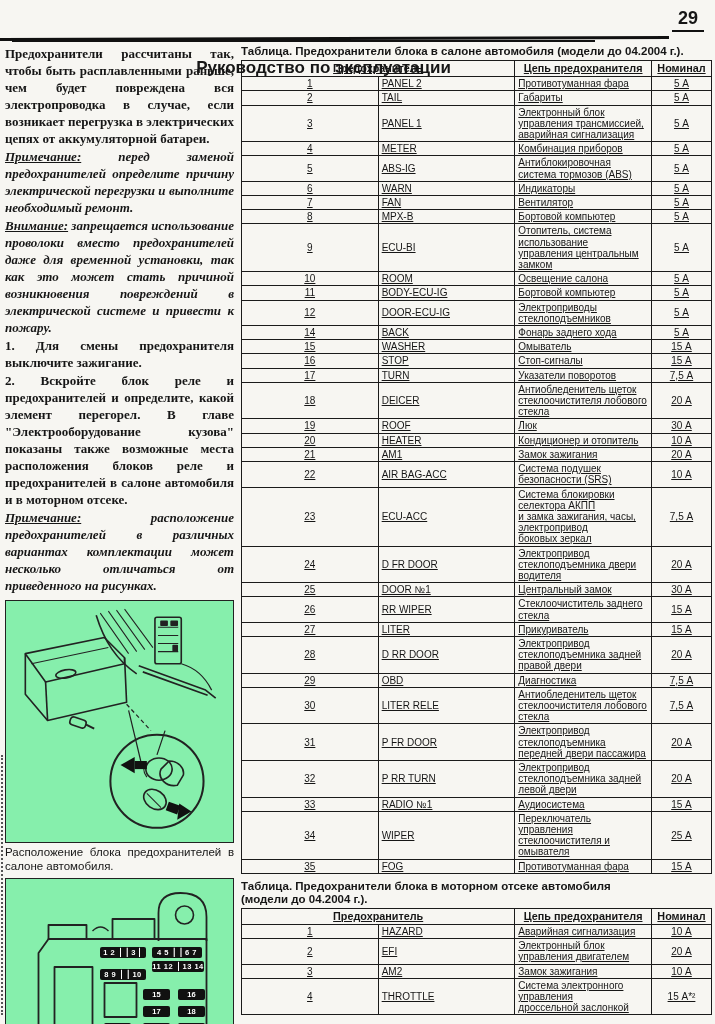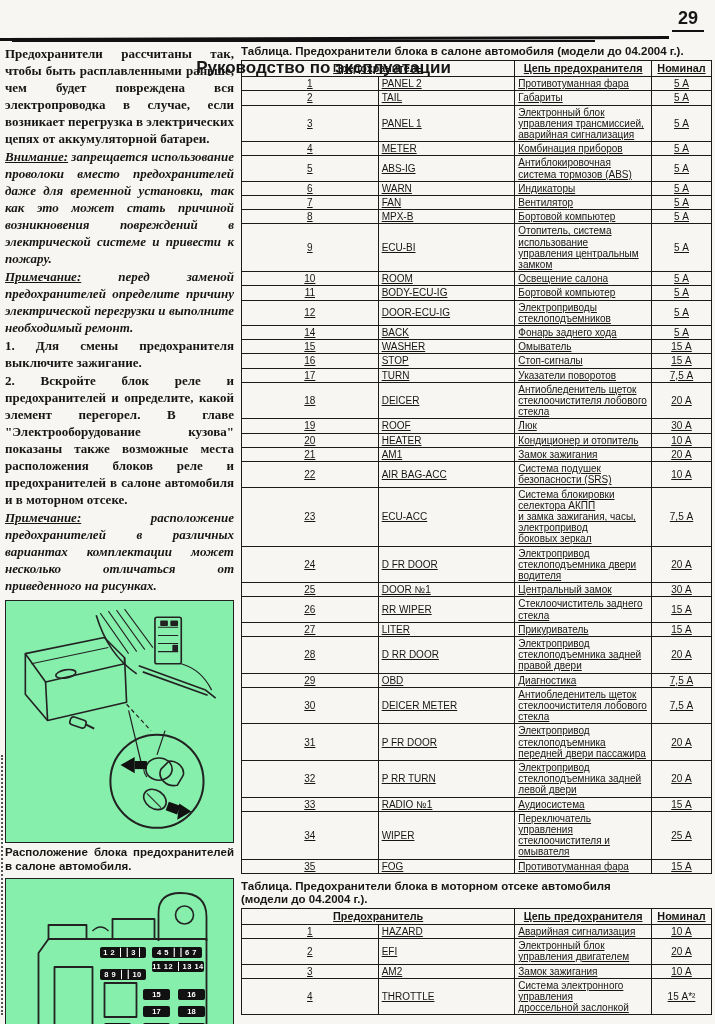--- a/index.html
+++ b/index.html
@@ -31,21 +31,21 @@
   .columns { display:flex; gap:7px; margin-top:3px; }
   .col-left { width:229px; flex:none; }
   .col-right { flex:1; min-width:0; }
 
   
   .para { font-size:13px; line-height:17px; text-align:justify; font-weight:600; margin-bottom:1px;font-family:Liberation Serif, serif; }
   .para.note, .para.warning { font-style:italic; }
   .para .lead { text-decoration:underline; font-style:italic; font-weight:700; }
 
   .figure-box { border:1.5px solid #222; background:#86efac; margin-top:6px; }
-  .figure-caption { font-size:11.5px; font-weight:bold; line-height:13.5px; margin-top:3px; text-align:justify; }
+  .figure-caption { font-size:11.5px; font-weight:normal; line-height:13.5px; margin-top:3px; text-align:justify; }
 
   
   .table-title { font-size:11.5px; font-weight:bold; line-height:13px; margin-bottom:2px; }
   table.fuse-table { border-collapse:collapse; width:100%; table-layout:fixed;text-decoration:underline; }
   table.fuse-table th, table.fuse-table td {
     border:1.4px solid #1b1b1b; font-size:10px; line-height:11.2px;
     padding:1px 3px; vertical-align:middle;
   }
   table.fuse-table th { font-size:10.8px; font-weight:bold; text-align:center; padding:2px 2px; }
   td.num { width:24px; text-align:center; padding-left:1px; padding-right:1px; }
@@ -84,22 +84,22 @@
         <span class="r1"></span>
         <span class="r2"></span>
       </div>
   </div>
 
   <div class="columns">
 
     <div class="col-left">
       <div id="paragraphs">
           <div class="para body">Предохранители рассчитаны так, чтобы быть расплавленными раньше, чем будет повреждена вся электропроводка в случае, если возникает перегрузка в электрических цепях от аккумуляторной батареи.</div>
+          <div class="para note"><span class="lead">Примечание:</span> перед заменой предохранителей определите причину электрической перегрузки и выполните необходимый ремонт.</div>
           <div class="para warning"><span class="lead">Внимание:</span> запрещается использование проволоки вместо предохранителей даже для временной установки, так как это может стать причиной возникновения повреждений в электрической системе и привести к пожару.</div>
-          <div class="para note"><span class="lead">Примечание:</span> перед заменой предохранителей определите причину электрической перегрузки и выполните необходимый ремонт.</div>
           <div class="para body">1. Для смены предохранителя выключите зажигание.</div>
           <div class="para body">2. Вскройте блок реле и предохранителей и определите, какой элемент перегорел. В главе "Электрооборудование кузова" показаны также возможные места расположения блоков реле и предохранителей в салоне автомобиля и в моторном отсеке.</div>
           <div class="para note"><span class="lead">Примечание:</span> расположение предохранителей в различных вариантах комплектации может несколько отличаться от приведенного на рисунках.</div>
         </div>
 
       <div class="figure-box" style="height:243px;">
         <svg width="100%" height="100%" viewBox="0 0 222 238">
           <g fill="none" stroke="#222" stroke-width="1.6" stroke-linejoin="round">
 
             <path d="M92,12 L120,52 M100,10 L128,50 M108,9 L136,48 M116,8 L144,46" stroke-width="1"></path>
@@ -381,21 +381,21 @@
               <td class="rating">20 А</td>
             </tr>
             <tr>
               <td class="num">29</td>
               <td class="name">OBD</td>
               <td class="circuit">Диагностика</td>
               <td class="rating">7,5 А</td>
             </tr>
             <tr>
               <td class="num">30</td>
-              <td class="name">DEICER METER</td>
+              <td class="name">LITER RELE</td>
               <td class="circuit">Антиобледенитель щеток
 стеклоочистителя лобового стекла</td>
               <td class="rating">7,5 А</td>
             </tr>
             <tr>
               <td class="num">31</td>
               <td class="name">P FR DOOR</td>
               <td class="circuit">Электропривод стеклоподъемника
 передней двери пассажира</td>
               <td class="rating">20 А</td>

